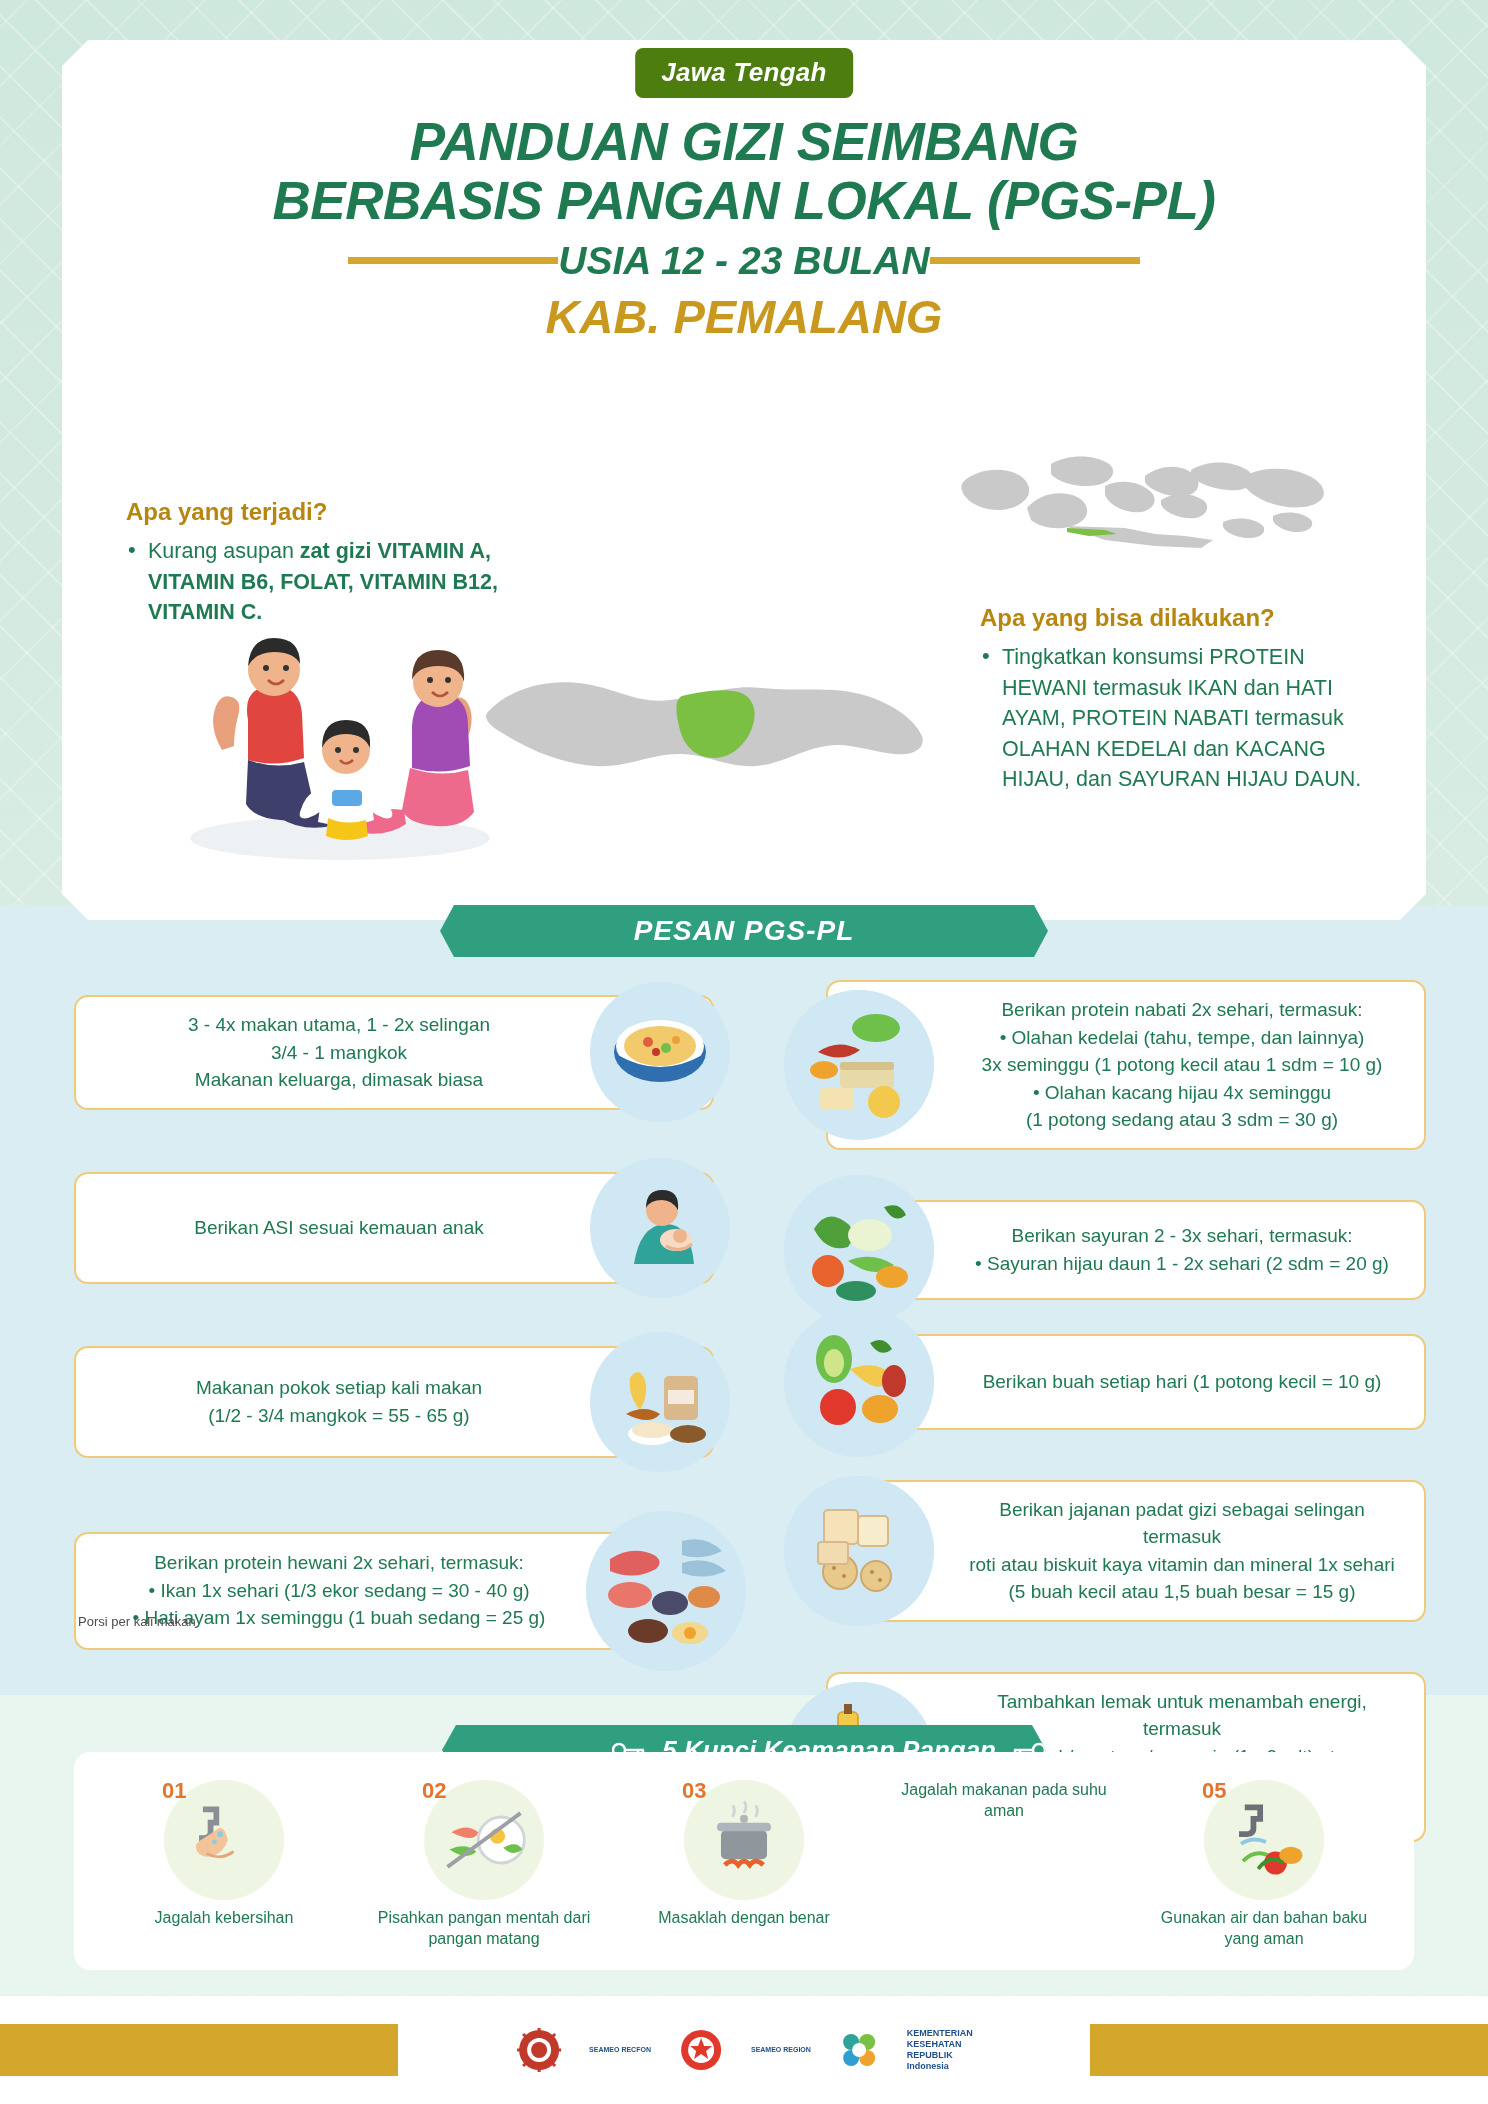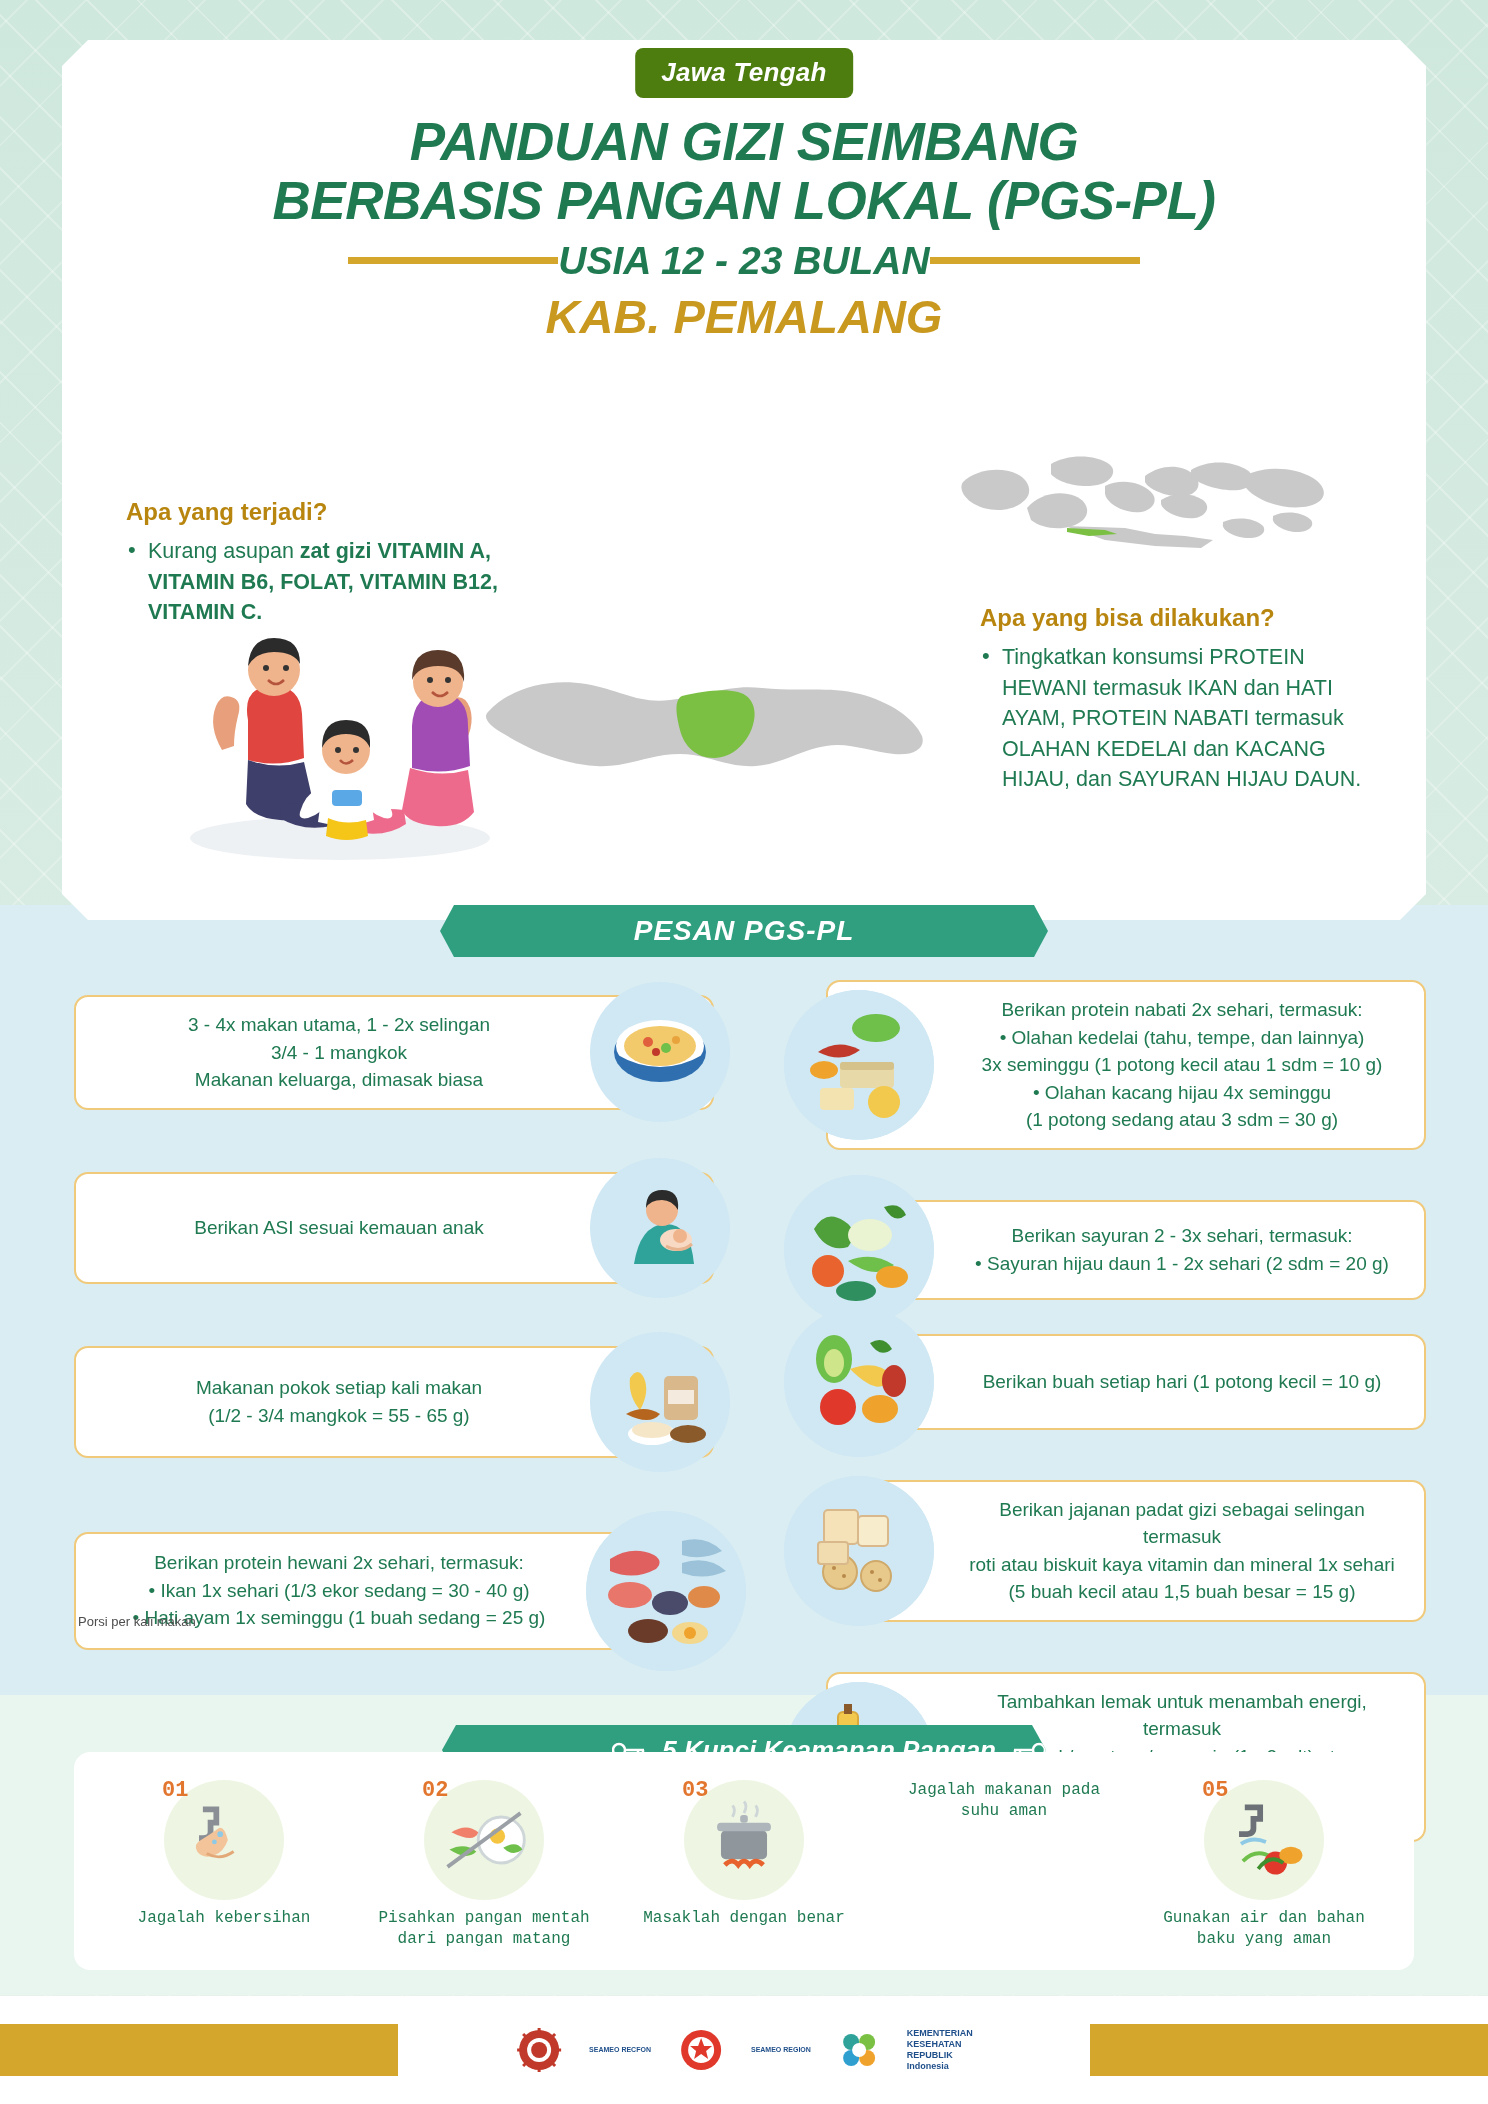--- a/index.html
+++ b/index.html
@@ -151,21 +151,20 @@
     clip-path: polygon(14px 0, calc(100% - 14px) 0, 100% 50%, calc(100% - 14px) 100%, 14px 100%, 0 50%);
   }
   .keys-box {
     position: absolute; left: 74px; top: 1752px; width: 1340px; height: 218px;
     background: #ffffff; border-radius: 16px;
   }
   .keys-row {
     position: absolute; left: 74px; top: 1762px; width: 1340px;
     display: flex; justify-content: space-around; align-items: flex-start;
     padding: 18px 20px 0;
-    font-family: Liberation Mono, monospace;
   }
   .key-item { width: 240px; text-align: center; position: relative; }
   .key-circle {
     width: 120px; height: 120px; border-radius: 50%;
     background: #eef6e3; margin: 0 auto 8px; position: relative;
     display: flex; align-items: center; justify-content: center;
   }
   .key-num {
     position: absolute; left: -2px; top: -2px;
     color: #e2762e; font-weight: bold; font-size: 22px;

